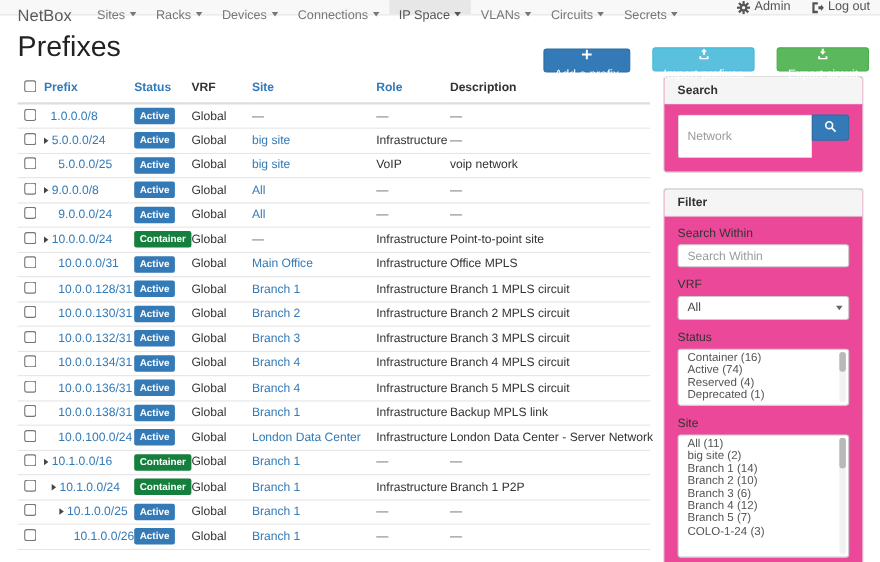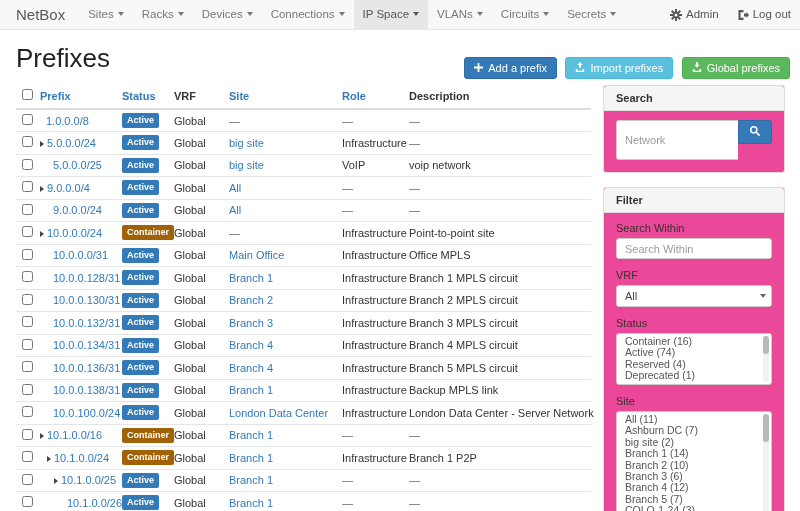--- a/index.html
+++ b/index.html
@@ -1,56 +1,56 @@
 <!DOCTYPE html>
 <html><head>
 <meta charset="utf-8">
 <style>
   * { box-sizing: border-box; margin: 0; padding: 0; }
   html,body { width:800px; height:511px; overflow:hidden; background:#fff;
     font-family:"Liberation Sans", sans-serif; color:#333; }
 
   
-  .navbar { height:30px; background:#f8f8f8; border-bottom:1px solid #e7e7e7;
+  .navbar { height:14px; background:#f8f8f8; border-bottom:1px solid #e7e7e7;
     display:flex; align-items:stretch; }
   .brand { font-size:15px; color:#5a5a5a; line-height:29px; padding:0 14px 0 16px; text-decoration:none; }
   .nav-items { display:flex; list-style:none; }
   .nav-item { font-size:11.5px; color:#777; line-height:29px; padding:0 9px; cursor:pointer; white-space:nowrap; }
   .nav-item.active { background:#e7e7e7; color:#555; }
   .caret-down { display:inline-block; width:0; height:0; margin-left:4px; vertical-align:2px;
     border-left:3.5px solid transparent; border-right:3.5px solid transparent; border-top:4px solid currentColor; }
   .nav-right { margin-left:auto; display:flex; }
   .nav-right .nav-item { color:#555; display:flex; align-items:center; gap:4px; }
   .nav-right svg { display:block; }
 
   
   .content { padding:0 15px 0 16px; position:relative; }
   .page-title { font-size:26px; font-weight:400; color:#222; margin:13px 0 11px; }
   .actions { position:absolute; top:14px; right:10px; }
   .btn { display:inline-flex; align-items:center; gap:5px; height:22px; padding:0 9px;
-    border-radius:3px; font-size:11px; color:#fff; border:1px solid transparent; cursor:pointer; margin-left:4px; }
+    border-radius:3px; font-size:11px; color:#fff; border:1px solid transparent; cursor:pointer; margin-left:16px;flex-direction:column; }
   .btn-primary { background:#337ab7; border-color:#2e6da4; }
   .btn-info { background:#5bc0de; border-color:#46b8da;text-align:right; }
   .btn-success { background:#5cb85c; border-color:#4cae4c; }
 
   .main-row { display:flex; align-items:flex-start; }
   .main-col { width:575px; }
   .side-col { width:182px; margin-left:12px; }
 
   
   table { border-collapse:collapse; table-layout:fixed; width:575px; font-size:11px; }
   th { text-align:left; font-size:11px; font-weight:bold; color:#333; padding:4px 4px 6px 2px; border-bottom:2px solid #ddd; }
   th.link, a.hlink { color:#337ab7; text-decoration:none; cursor:pointer; }
   td { padding:0 4px 0 2px; border-bottom:1px solid #e5e5e5; height:22.5px; vertical-align:middle; white-space:nowrap; }
   a.cell-link { color:#337ab7; text-decoration:none; cursor:pointer; }
   .dash { color:#666; }
   .badge { display:inline-block; font-size:9px; font-weight:bold; color:#fff; line-height:1;
     padding:3px 5px; border-radius:2px; }
   .badge.active { background:#337ab7; }
-  .badge.container { background:#a16207;text-align:center; }
+  .badge.container { background:#15803d;text-align:center; }
   .tree-caret { display:inline-block; width:0; height:0; margin-right:3px;
     border-top:3.5px solid transparent; border-bottom:3.5px solid transparent; border-left:4.5px solid #444; }
   input[type=checkbox] { width:11px; height:11px; margin:0 0 0 4px; cursor:pointer; }
 
   
   .panel { border:1px solid #ddd; border-radius:3px; background:#ec4899; margin-bottom:14px; }
   .panel-head { background:#f5f5f5; border-bottom:1px solid #ddd; border-radius:3px 3px 0 0;
     padding:6px 12px; font-size:11px; font-weight:bold; color:#333; }
   .panel-body { padding:9px 12px 12px; }
   .input-group { display:flex; }
@@ -134,21 +134,21 @@
       </span>
       <span>Import prefixes</span>
     </button>
     <button class="btn btn-success">
       <span>
         <svg width="10" height="10" viewBox="0 0 12 12">
             <path d="M6 7L2.8 3.4h2V0h2.4v3.4h2z" fill="#fff"></path>
             <path d="M1 8.5h2v2h6v-2h2V12H1z" fill="#fff"></path>
           </svg>
       </span>
-      <span>Global prefixes</span>
+      <span>Export circuit</span>
     </button>
   </div>
 
   <h1 class="page-title">Prefixes</h1>
 
   <div class="main-row">
 
     <div class="main-col">
       <table>
         <colgroup>
@@ -194,21 +194,21 @@
               <td><input type="checkbox" style=""></td>
               <td style="padding-left: 15px;"><a class="cell-link">5.0.0.0/25</a></td>
               <td><span class="badge active">Active</span></td>
               <td><span>Global</span></td>
               <td><a class="cell-link">big site</a></td>
               <td><span>VoIP</span></td>
               <td><span>voip network</span></td>
             </tr>
             <tr>
               <td><input type="checkbox" style=""></td>
-              <td style="padding-left: 2px;"><span class="tree-caret"></span><a class="cell-link">9.0.0.0/4</a></td>
+              <td style="padding-left: 2px;"><span class="tree-caret"></span><a class="cell-link">9.0.0.0/8</a></td>
               <td><span class="badge active">Active</span></td>
               <td><span>Global</span></td>
               <td><a class="cell-link">All</a></td>
               <td><span class="dash">—</span></td>
               <td><span class="dash">—</span></td>
             </tr>
             <tr>
               <td><input type="checkbox" style=""></td>
               <td style="padding-left: 15px;"><a class="cell-link">9.0.0.0/24</a></td>
               <td><span class="badge active">Active</span></td>
@@ -374,21 +374,20 @@
               <div class="opt">Active (74)</div>
               <div class="opt">Reserved (4)</div>
               <div class="opt">Deprecated (1)</div>
               <div class="sb-track"></div>
               <div class="sb-thumb" style="top: 2px; height: 18px;"></div>
             </div>
 
           <div class="f-label">Site</div>
           <div class="listbox lb-site" id="lb-site">
               <div class="opt">All (11)</div>
-              <div class="opt">Ashburn DC (7)</div>
               <div class="opt">big site (2)</div>
               <div class="opt">Branch 1 (14)</div>
               <div class="opt">Branch 2 (10)</div>
               <div class="opt">Branch 3 (6)</div>
               <div class="opt">Branch 4 (12)</div>
               <div class="opt">Branch 5 (7)</div>
               <div class="opt">COLO-1-24 (3)</div>
               <div class="sb-track"></div>
               <div class="sb-thumb" style="top: 2px; height: 28px;"></div>
             </div>

